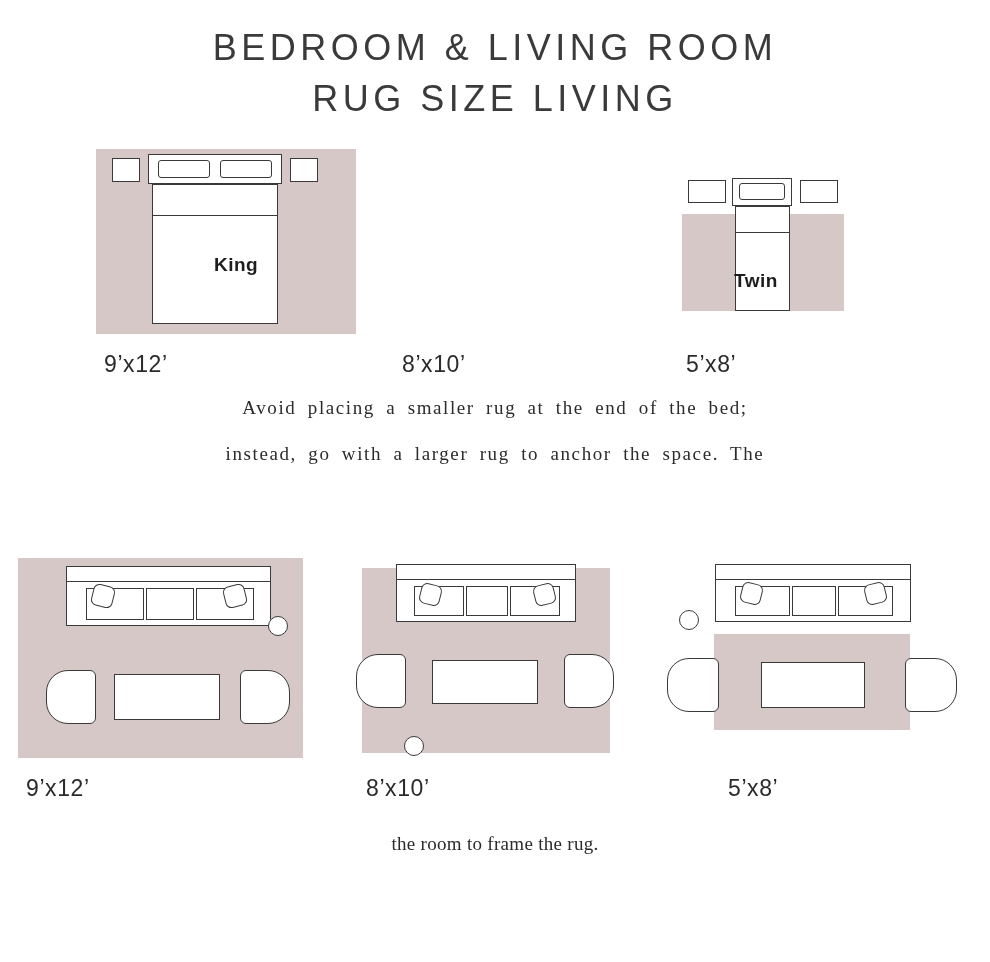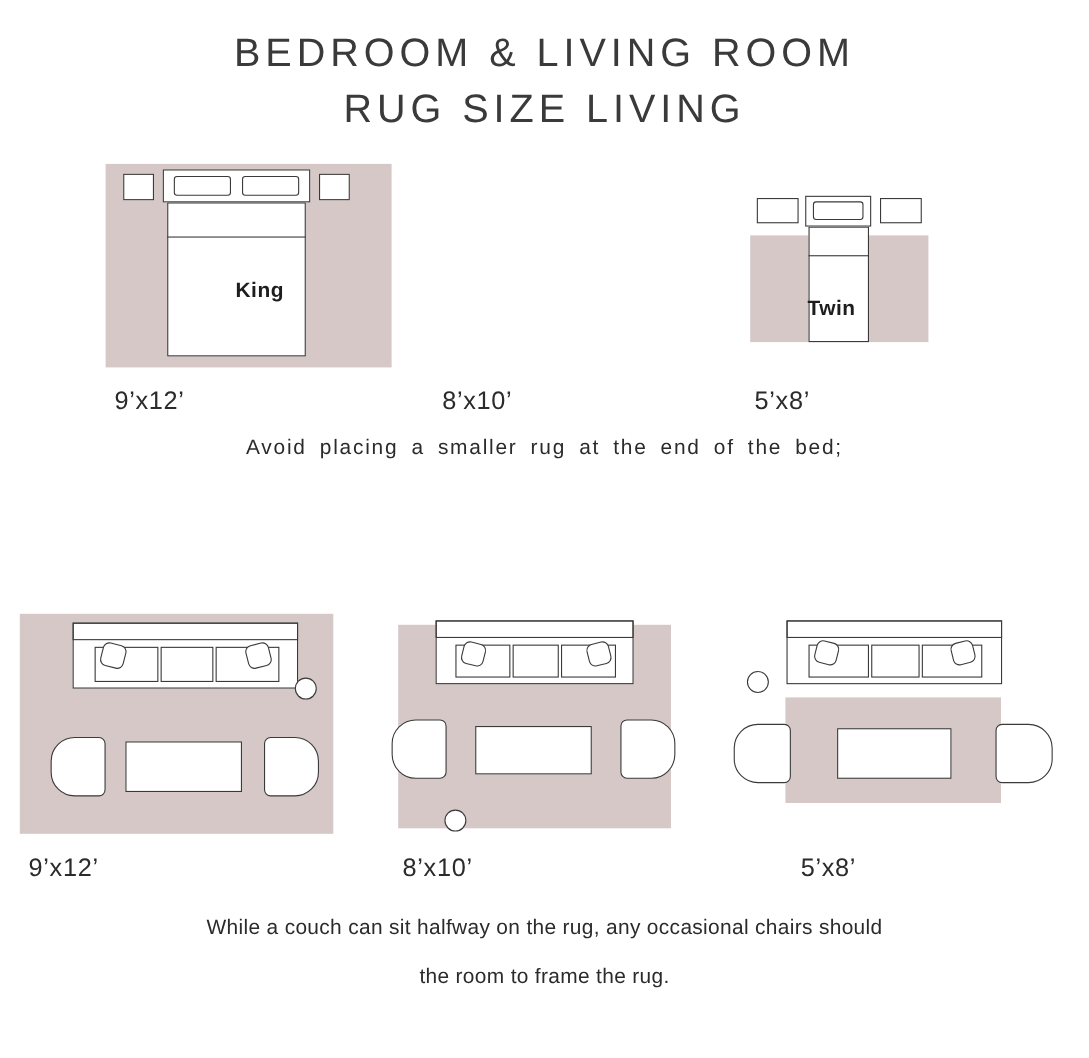--- a/index.html
+++ b/index.html
@@ -71,21 +71,21 @@
     text-align: center;
     font-size: 19px;
     line-height: 2.4;
     color: #2b2b2b;
     letter-spacing: 0.3px;
   }
   .para.spaced {
     letter-spacing: 1.6px;
     word-spacing: 5px;
   }
-  .para p { margin: 0; }
+  .para p { margin: 0; font-family: Liberation Serif, serif; }
 
   
   .section {
     position: absolute;
     left: 0;
     width: 990px;
   }
   .group { position: absolute; }
 </style>
 </head>
@@ -128,20 +128,21 @@
       <div class="outline" style="left:57px;top:3px;width:46px;height:17px;border-radius:3px;"></div>
       <div class="outline" style="left:53px;top:26px;width:55px;height:105px;"></div>
       <div class="outline noborder" style="left:53px;top:52px;width:55px;height:0;border-top:1.6px solid #3a3a3a;background:transparent;"></div>
       <div class="label-in" style="left:52px;top:90px;">Twin</div>
     </div>
     <div class="size-label" style="left:686px;top:339px;">5’x8’</div>
   </div>
 
   <div class="para spaced" style="left:95px;top:385px;width:800px;">
     <p>Avoid placing a smaller rug at the end of the bed;</p>
+    <p>instead, go with a larger rug to anchor the space. The</p>
   </div>
 
   <div class="section" style="top:0;height:420px;">
 
     <div class="group" style="left:18px;top:558px;width:285px;height:200px;">
       <div class="rug" style="left:0;top:0;width:285px;height:200px;"></div>
 
       <div class="outline" style="left:48px;top:8px;width:205px;height:60px;"></div>
       <div class="outline" style="left:48px;top:8px;width:205px;height:16px;background:transparent;"></div>
       <div class="outline" style="left:68px;top:30px;width:58px;height:32px;"></div>
@@ -186,17 +187,16 @@
       <div class="outline" style="left:198px;top:17px;width:21px;height:21px;border-radius:6px;transform:rotate(-14deg);"></div>
       <div class="outline" style="left:12px;top:44px;width:20px;height:20px;border-radius:50%;"></div>
       <div class="outline" style="left:0px;top:92px;width:52px;height:54px;border-radius:22px 6px 6px 22px;"></div>
       <div class="outline" style="left:238px;top:92px;width:52px;height:54px;border-radius:6px 22px 22px 6px;"></div>
       <div class="outline" style="left:94px;top:96px;width:104px;height:46px;"></div>
     </div>
     <div class="size-label" style="left:728px;top:775px;">5’x8’</div>
   </div>
 
   <div class="para" style="left:60px;top:822px;width:870px;line-height:2.35;">
-    <p>While a couch can sit halfway on the rug, any occasional chairs should</p>
     <p>the room to frame the rug.</p>
   </div>
 
 </div>
 
 </body></html>

